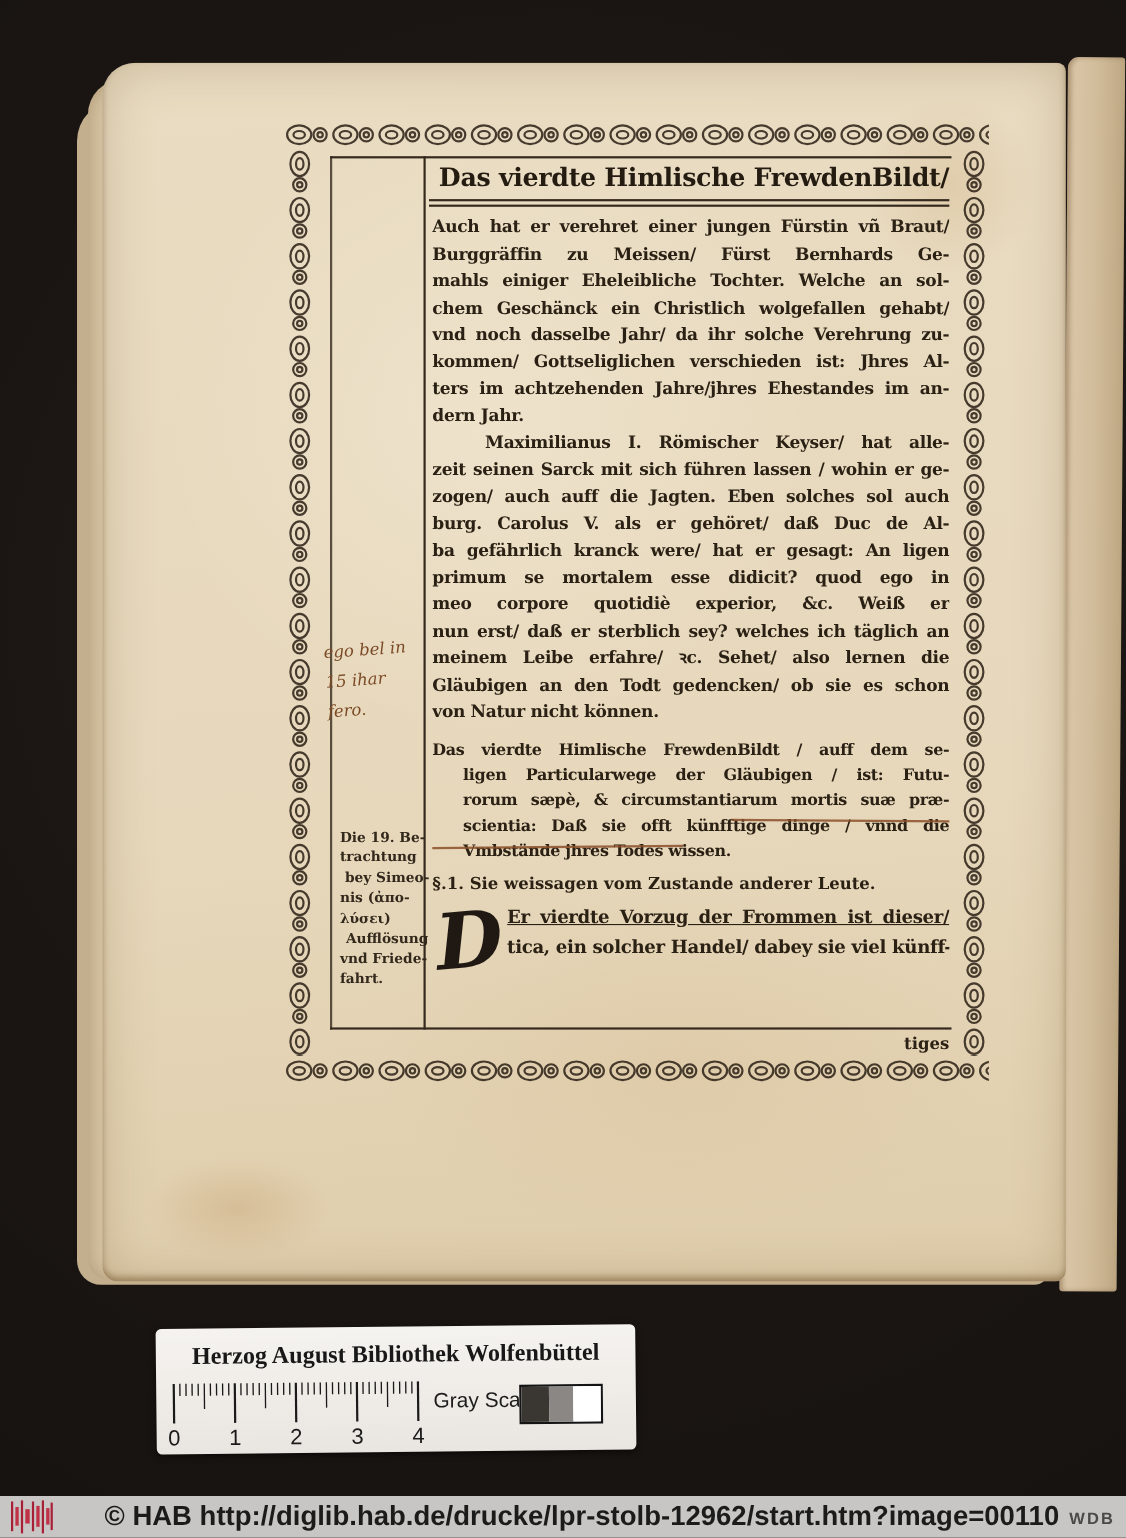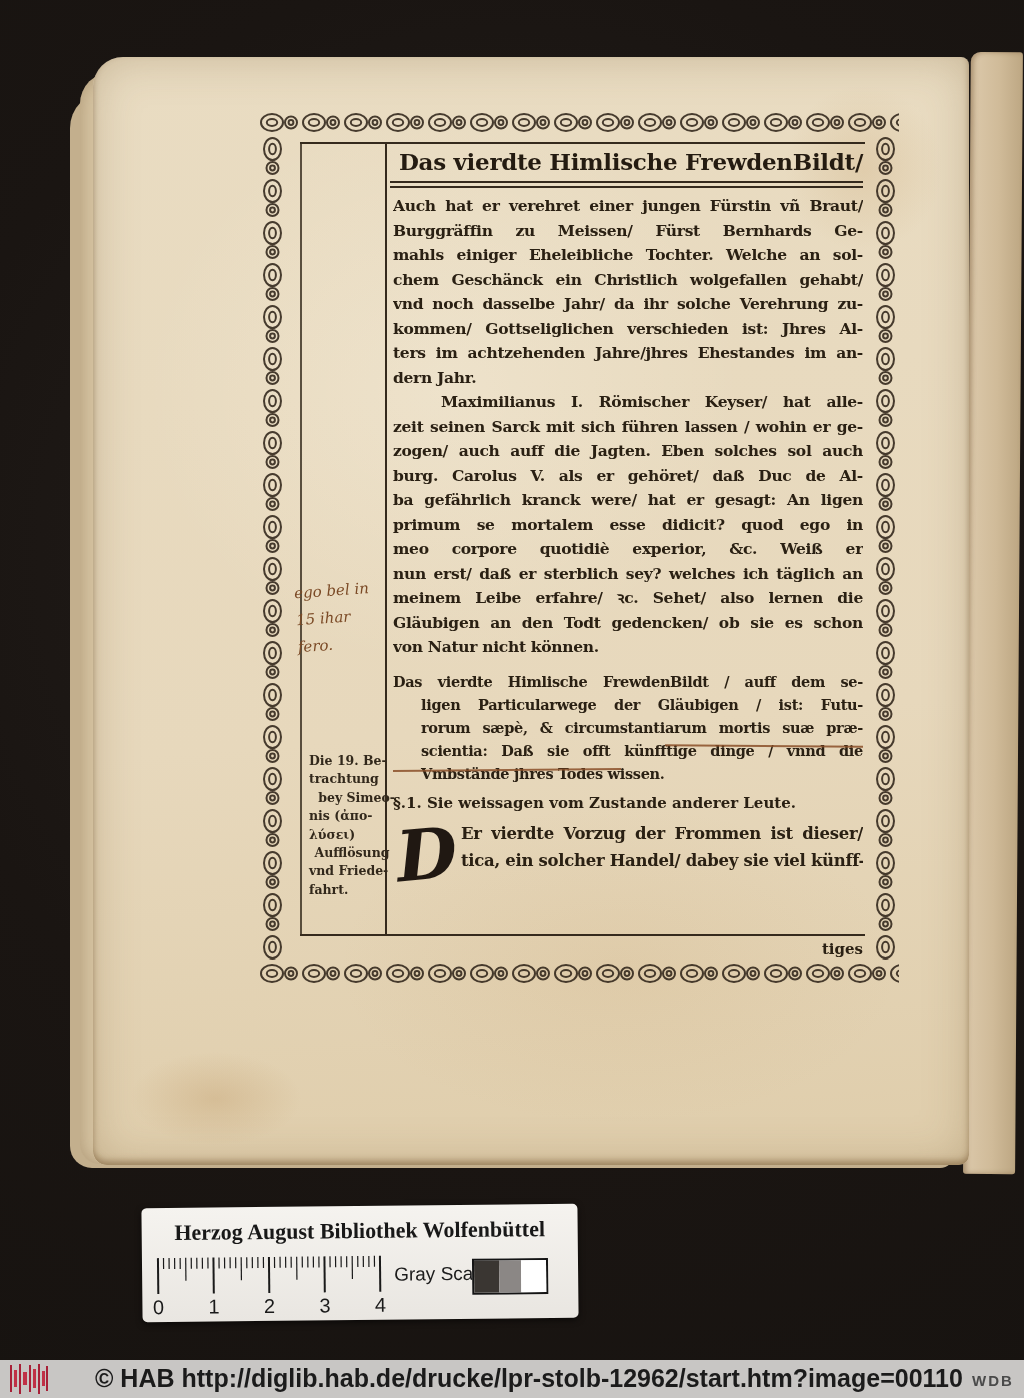--- a/index.html
+++ b/index.html
@@ -568,38 +568,38 @@
     <div class="para p-summary" id="p3">
         <div class="tl">Das vierdte Himlische FrewdenBildt / auff dem se-</div>
         <div class="tl hang">ligen Particularwege der Gläubigen / ist: Futu-</div>
         <div class="tl hang">rorum sæpè, &amp; circumstantiarum mortis suæ præ-</div>
         <div class="tl hang">scientia: Daß sie offt künfftige dinge / vnnd die</div>
         <div class="tl last hang">Vmbstände jhres Todes wissen.</div>
       </div>
     <div class="p-section">§.1. Sie weissagen vom Zustande anderer Leute.</div>
     <div class="para p-drop">
       <span class="dropcap">D</span>
-      <span id="p5"><div class="tl" style="text-align: justify;">Er vierdte Vorzug der Frommen ist dieser/</div><div class="tl last" style="text-align: justify;">tica, ein solcher Handel/ dabey sie viel künff-</div></span>
+      <span id="p5"><div class="tl" style="text-align: justify; text-decoration: underline;">Er vierdte Vorzug der Frommen ist dieser/</div><div class="tl last" style="text-align: justify;">tica, ein solcher Handel/ dabey sie viel künff-</div></span>
     </div>
   </div>
 
   <div class="catchword">tiges</div>
 
   <div class="ink-underline" style="left:572px;top:688px;width:198px;transform:rotate(.4deg)"></div>
   <div class="ink-underline" style="left:300px;top:712px;width:228px;transform:rotate(-.5deg)"></div>
 
   <div class="ms-hand" id="mhand">
       <div class="tl last" style="text-align: left;">ego bel in</div>
       <div class="tl last" style="text-align: left;">15 ihar</div>
       <div class="tl last" style="text-align: left;">fero.</div>
     </div>
   <div class="ms-print" id="mprint">
       <div class="tl last" style="text-align: left;">Die 19. Be-</div>
       <div class="tl last" style="text-align: left;">trachtung</div>
-      <div class="tl last" style="text-align: right;">bey Simeo-</div>
+      <div class="tl last" style="text-align: center;">bey Simeo-</div>
       <div class="tl last" style="text-align: left;">nis (ἀπο-</div>
       <div class="tl last" style="text-align: left;">λύσει)</div>
       <div class="tl last" style="text-align: center;">Aufflösung</div>
       <div class="tl last" style="text-align: left;">vnd Friede-</div>
       <div class="tl last" style="text-align: left;">fahrt.</div>
     </div>
 </div>
 
 <div class="scale-card">
   <div class="card-title">Herzog August Bibliothek Wolfenbüttel</div>

